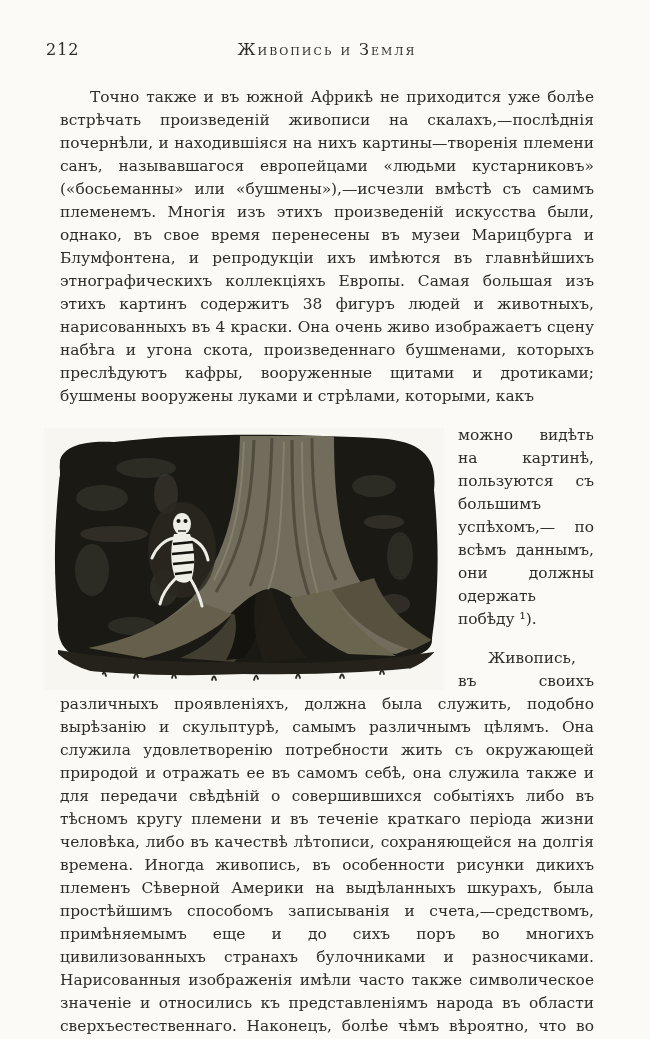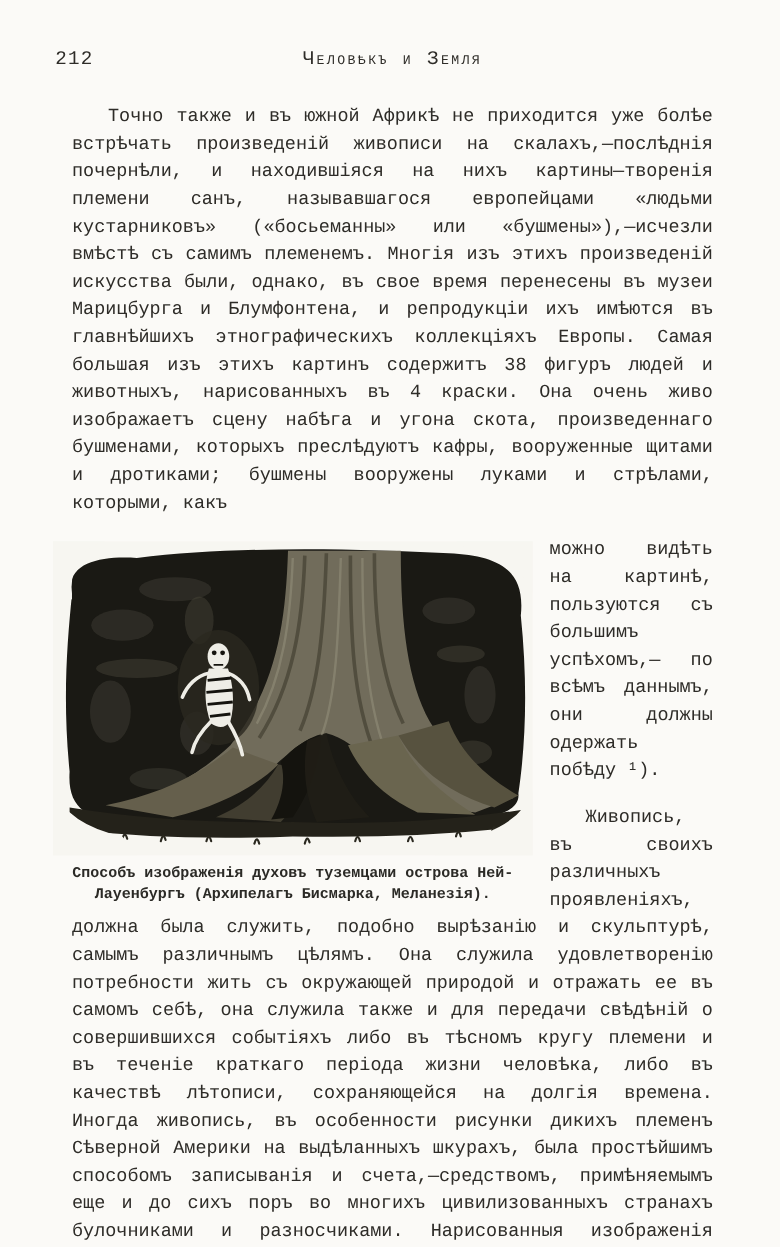--- a/index.html
+++ b/index.html
@@ -7,21 +7,20 @@
     width: 650px; height: 1039px;
     background: #fbfaf7;
     overflow: hidden;
     font-family: "DejaVu Serif", "Liberation Serif", serif;
     color: #2e2c28;
   }
   .page {
     box-sizing: border-box;
     width: 650px; height: 865px;
     padding: 40px 40px 0 44px;
-    font-family: Liberation Mono, monospace;
   }
   .page-header { position: relative; height: 24px; margin-bottom: 22px; }
   .page-number { position: absolute; left: 2px; top: 0; font-size: 16px; letter-spacing: 1px; }
   .header-title {
     position: absolute; left: 0; right: 0; top: 0;
     text-align: center;
     font-variant: small-caps;
     font-size: 16px; letter-spacing: 2px;
   }
   .para {
@@ -50,21 +49,21 @@
     color: #2b2a26;
   }
 </style>
 </head>
 <body>
 
 <div class="page">
 
   <header class="page-header">
     <span class="page-number">212</span>
-    <span class="header-title">Человѣкъ и Земля</span>
+    <span class="header-title">Живопись и Земля</span>
   </header>
 
   <main>
 
     <p class="para indent">Точно также и въ южной Африкѣ не приходится уже болѣе встрѣчать произведеній живописи на скалахъ,—послѣднія почернѣли, и находившіяся на нихъ картины—творенія племени санъ, называвшагося европейцами «людьми кустарниковъ» («босьеманны» или «бушмены»),—исчезли вмѣстѣ съ самимъ племенемъ. Многія изъ этихъ произведеній искусства были, однако, въ свое время перенесены въ музеи Марицбурга и Блумфонтена, и репродукціи ихъ имѣются въ главнѣйшихъ этнографическихъ коллекціяхъ Европы. Самая большая изъ этихъ картинъ содержитъ 38 фигуръ людей и животныхъ, нарисованныхъ въ 4 краски. Она очень живо изображаетъ сцену набѣга и угона скота, произведеннаго бушменами, которыхъ преслѣдуютъ кафры, вооруженные щитами и дротиками; бушмены вооружены луками и стрѣлами, которыми, какъ</p>
 
     <div class="flow">
 
       <figure class="figure">
         <div class="engraving">
@@ -150,21 +149,20 @@
             </g>
 
             <g fill="#f7f6f1">
               <path d="M0 0 L44 0 Q12 8 16 48 L0 64 Z"></path>
               <path d="M400 0 L400 44 Q392 18 354 12 L336 0 Z"></path>
               <path d="M0 262 L0 206 Q12 236 58 246 L70 262 Z"></path>
               <path d="M400 262 L400 208 Q390 238 338 250 L318 262 Z"></path>
             </g>
           </svg>
         </div>
-        <figcaption class="caption">Способъ изображенія духовъ туземцами острова Ней-Лауенбургъ (Архипелагъ Бисмарка, Меланезія).</figcaption>
       </figure>
 
       <p class="para cont">можно видѣть на картинѣ, пользуются съ большимъ успѣхомъ,— по всѣмъ даннымъ, они должны одержать побѣду ¹).</p>
       <p class="para indent">Живопись, въ своихъ различныхъ проявленіяхъ, должна была служить, подобно вырѣзанію и скульптурѣ, самымъ различнымъ цѣлямъ. Она служила удовлетворенію потребности жить съ окружающей природой и отражать ее въ самомъ себѣ, она служила также и для передачи свѣдѣній о совершившихся событіяхъ либо въ тѣсномъ кругу племени и въ теченіе краткаго періода жизни человѣка, либо въ качествѣ лѣтописи, сохраняющейся на долгія времена. Иногда живопись, въ особенности рисунки дикихъ племенъ Сѣверной Америки на выдѣланныхъ шкурахъ, была простѣйшимъ способомъ записыванія и счета,—средствомъ, примѣняемымъ еще и до сихъ поръ во многихъ цивилизованныхъ странахъ булочниками и разносчиками. Нарисованныя изображенія имѣли часто также символическое значеніе и относились къ представленіямъ народа въ области сверхъестественнаго. Наконецъ, болѣе чѣмъ вѣроятно, что во многихъ случаяхъ рисованіе различныхъ фи-</p>
 
     </div>
 
   </main>
 
 </div>

